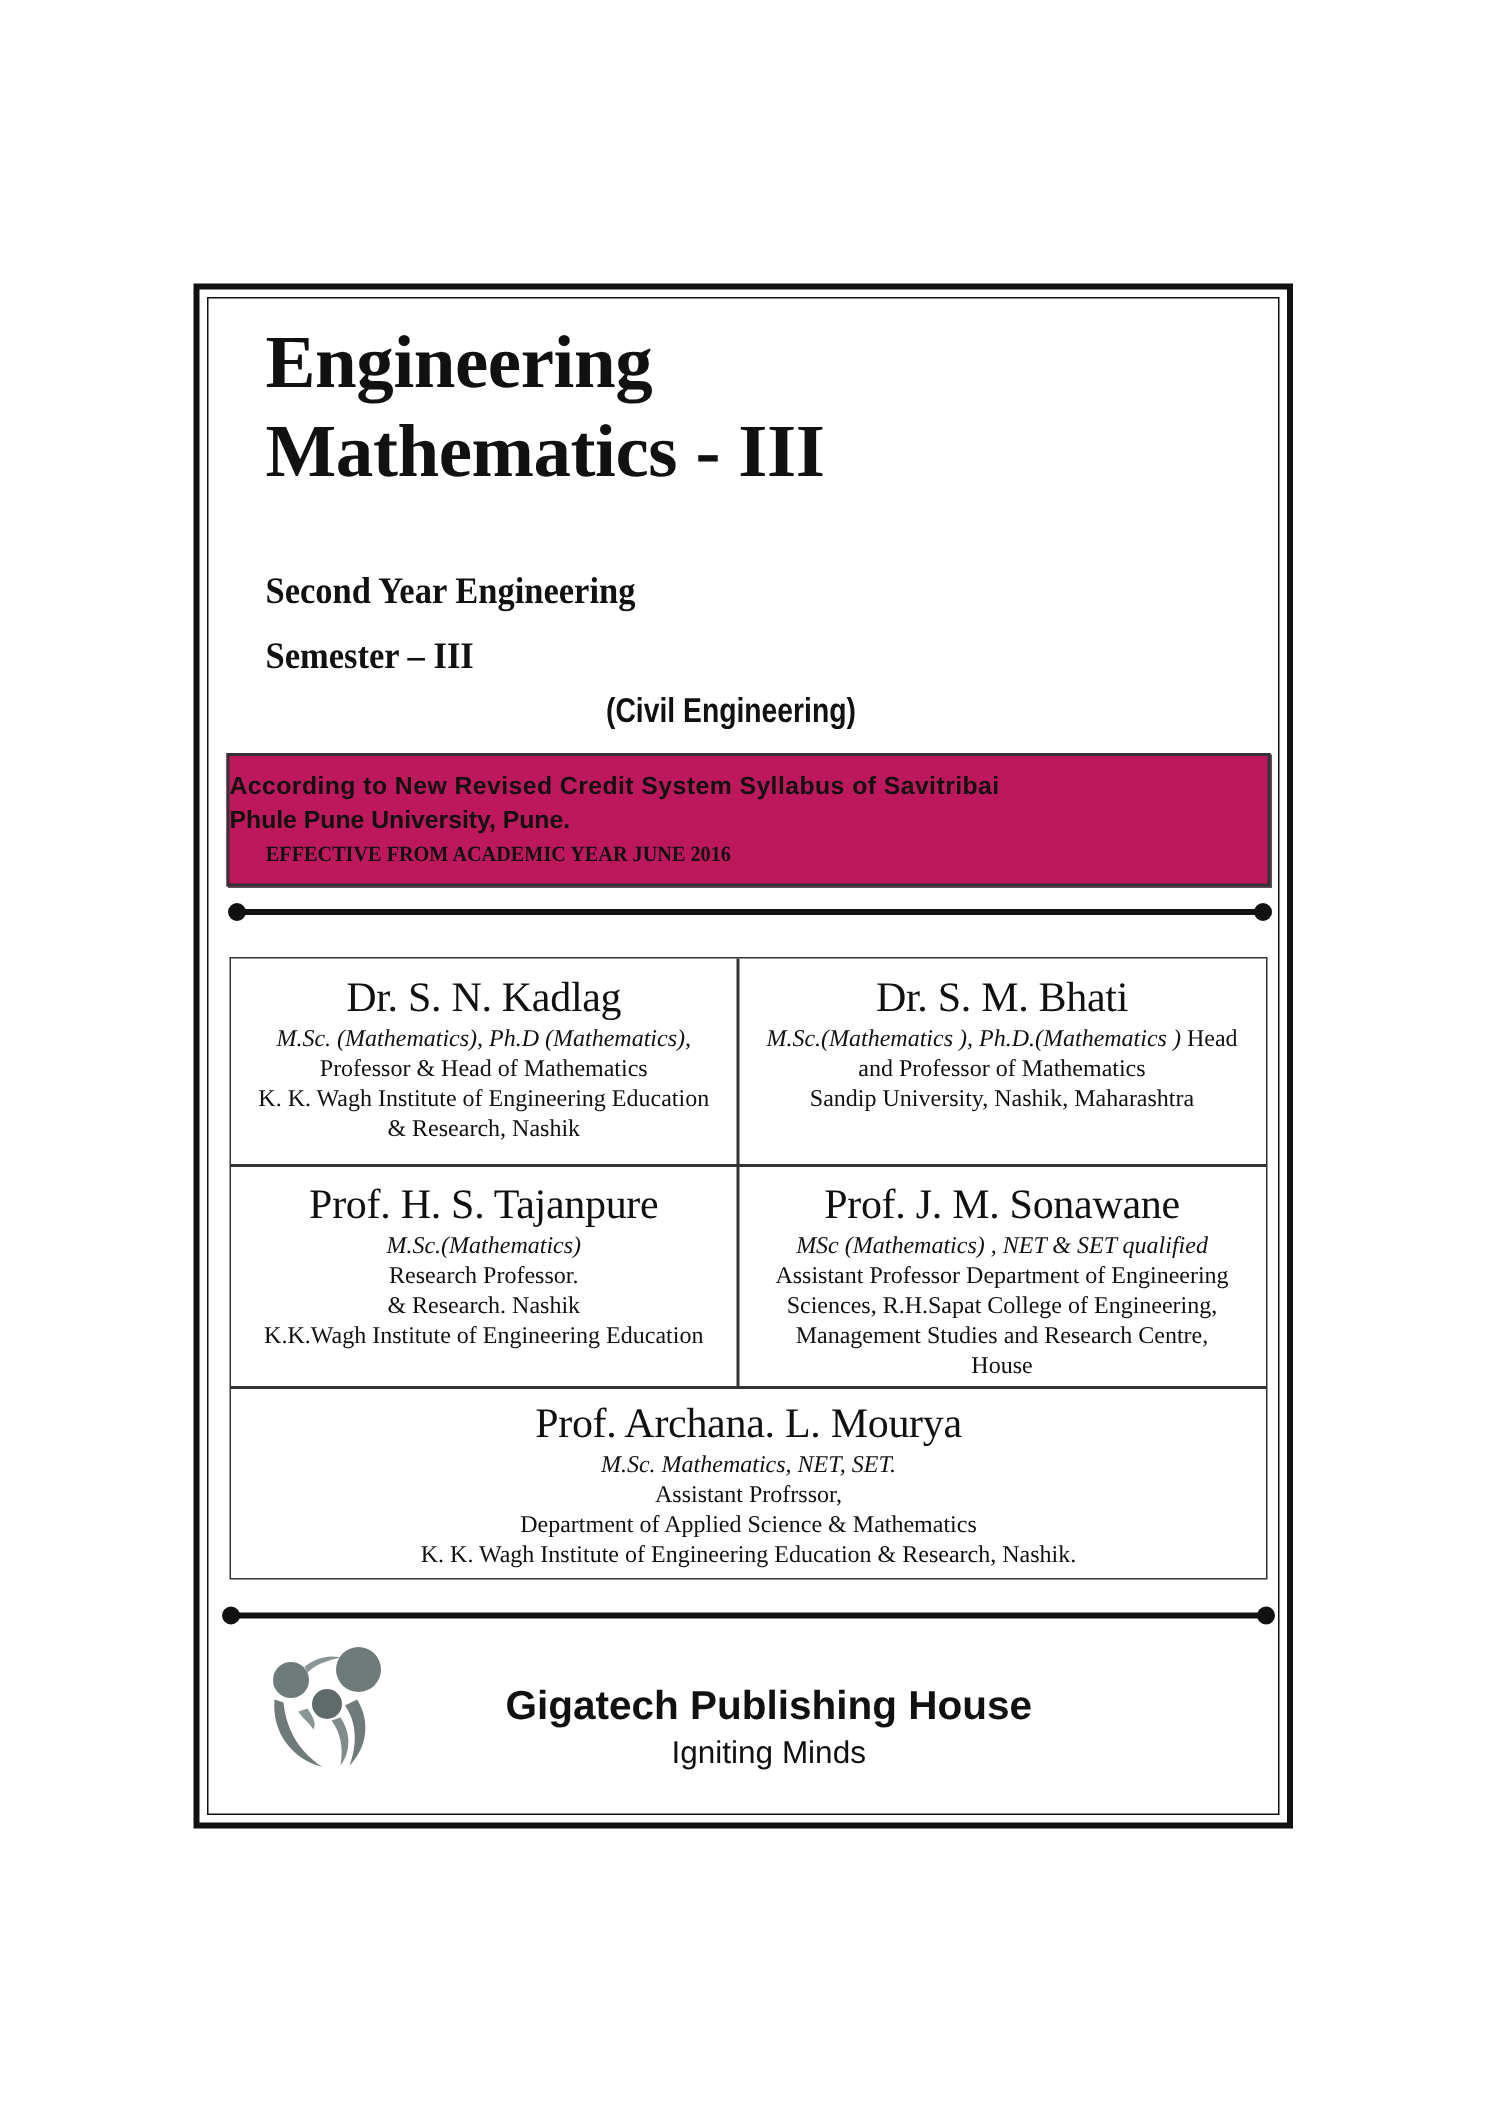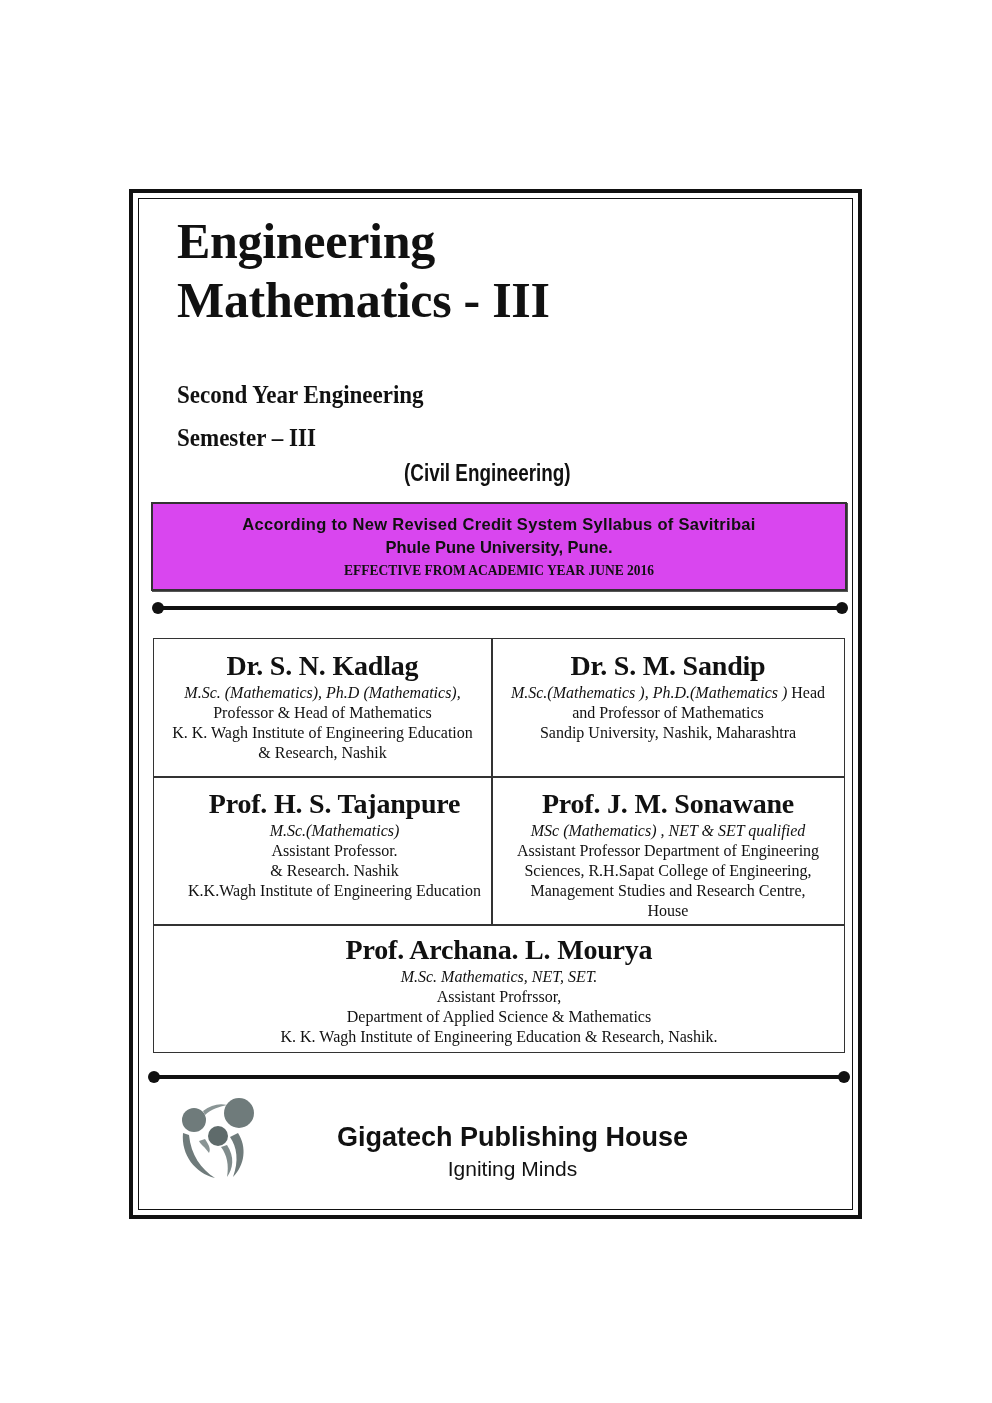--- a/index.html
+++ b/index.html
@@ -22,39 +22,38 @@
   .subtitle {
     position: absolute; left: 177px; font-size: 25px; font-weight: bold; color: #111;
     margin: 0; transform: scaleX(0.92); transform-origin: left;
   }
   .branch {
     position: absolute; left: 404px; top: 460px; font-size: 23px; font-weight: bold;
     color: #111; transform: scaleX(0.82); transform-origin: left;
   }
   .syllabus-box {
     position: absolute; left: 151px; top: 502px; width: 696px; height: 89px;
-    box-sizing: border-box; background: #d946ef; border: 2px solid #333;
+    box-sizing: border-box; background: #be185d; border: 2px solid #333;
     box-shadow: 1px 1px 0 #555;
-    text-align: center;
   }
   .syl-line { font-size: 16.5px; font-weight: bold; color: #111; line-height: 23px; }
   .syl-line.first { margin-top: 9px; letter-spacing: 0.3px; }
   .syl-eff { font-size: 14.5px; font-weight: bold; color: #111; margin-top: 3px; transform: scaleX(0.93); }
   .divider { position: absolute; height: 4px; background: #111; }
   .divider::before, .divider::after {
     content: ""; position: absolute; top: -4px; width: 12px; height: 12px; border-radius: 50%; background: #111;
   }
   .divider::before { left: -6px; }
   .divider::after { right: -6px; }
   .authors {
     position: absolute; left: 153px; top: 638px; width: 692px; height: 415px;
     box-sizing: border-box; border: 1.5px solid #333;
   }
   .cell { position: absolute; box-sizing: border-box; text-align: center; color: #111; }
-  .cell .name { font-size: 28px; font-weight: bold; line-height: 34px; margin-top: 10px; letter-spacing: -0.2px; }
+  .cell .name { font-size: 28px; font-weight: normal; line-height: 34px; margin-top: 10px; letter-spacing: -0.2px; }
   .cell .line { font-size: 16px; line-height: 20px; }
   .cell .line.it { font-style: italic; }
   .vsep { position: absolute; left: 337px; top: 0; width: 1.5px; height: 286px; background: #333; }
   .hsep { position: absolute; left: 0; width: 100%; height: 1.5px; background: #333; }
   .logo { position: absolute; left: 175px; top: 1095px; width: 85px; height: 85px; }
   .publisher {
     position: absolute; left: 300px; width: 425px; text-align: center; color: #111;
   }
   .pub-name { top: 1122px; font-size: 27px; font-weight: bold; }
   .pub-tag { top: 1157px; font-size: 21px; }
@@ -90,30 +89,30 @@
 
   <div class="cell" style="left:0; top:0; width:337px; height:137px;">
     <div class="name">Dr. S. N. Kadlag</div>
     <div class="line it">M.Sc. (Mathematics),  Ph.D (Mathematics),</div>
     <div class="line">Professor &amp; Head of Mathematics</div>
     <div class="line">K. K. Wagh Institute of Engineering Education</div>
     <div class="line">&amp; Research, Nashik</div>
   </div>
 
   <div class="cell" style="left:338px; top:0; width:352px; height:137px;">
-    <div class="name">Dr. S. M. Sandip</div>
+    <div class="name">Dr. S. M. Bhati</div>
     <div class="line"><span class="it" style="font-style:italic;">M.Sc.(Mathematics ), Ph.D.(Mathematics )</span><span> Head</span></div>
     <div class="line">and Professor of Mathematics</div>
     <div class="line">Sandip University, Nashik, Maharashtra</div>
   </div>
 
-  <div class="cell" style="left:12px; top:138px; width:337px; height:147px;text-align:center;">
+  <div class="cell" style="left:0; top:138px; width:337px; height:147px;text-align:center;">
     <div class="name">Prof. H. S. Tajanpure</div>
     <div class="line it">M.Sc.(Mathematics)</div>
-    <div class="line">Assistant Professor.</div>
+    <div class="line">Research Professor.</div>
     <div class="line">&amp; Research. Nashik</div>
     <div class="line">K.K.Wagh Institute of Engineering Education</div>
   </div>
 
   <div class="cell" style="left:338px; top:138px; width:352px; height:110px;">
     <div class="name">Prof. J. M. Sonawane</div>
     <div class="line it">MSc (Mathematics) , NET &amp; SET qualified</div>
     <div class="line">Assistant Professor Department of Engineering</div>
     <div class="line">Sciences,   R.H.Sapat College of Engineering,</div>
     <div class="line">Management Studies and Research Centre,</div>

